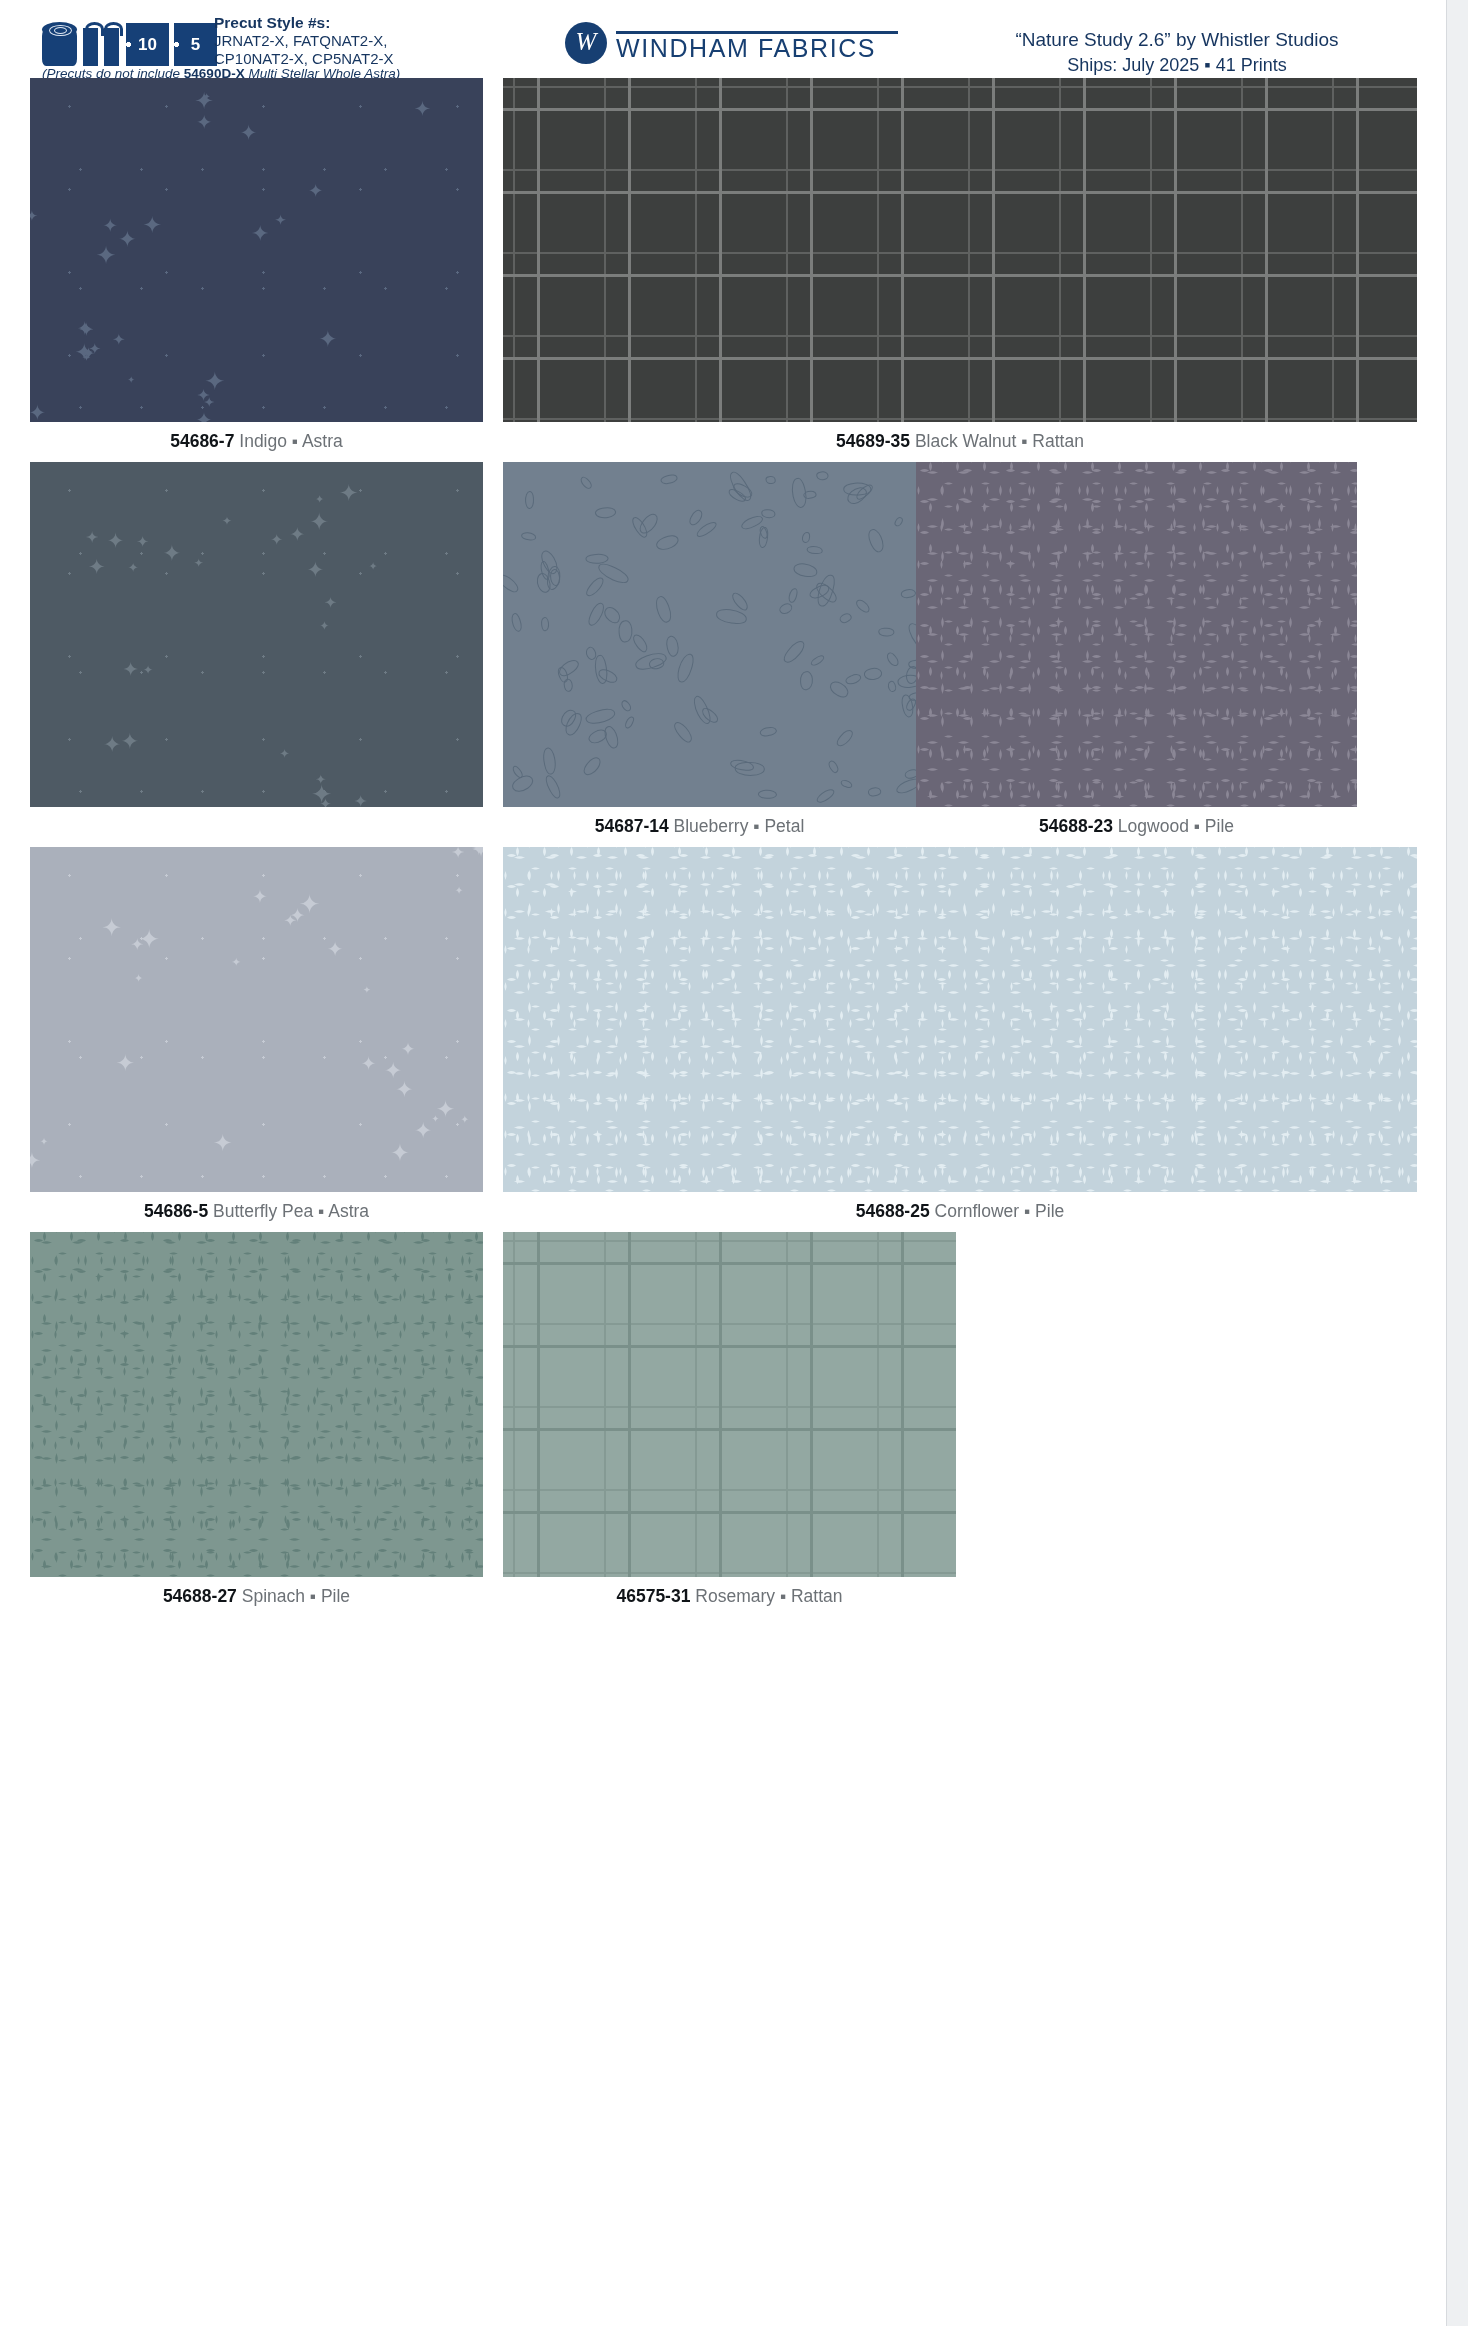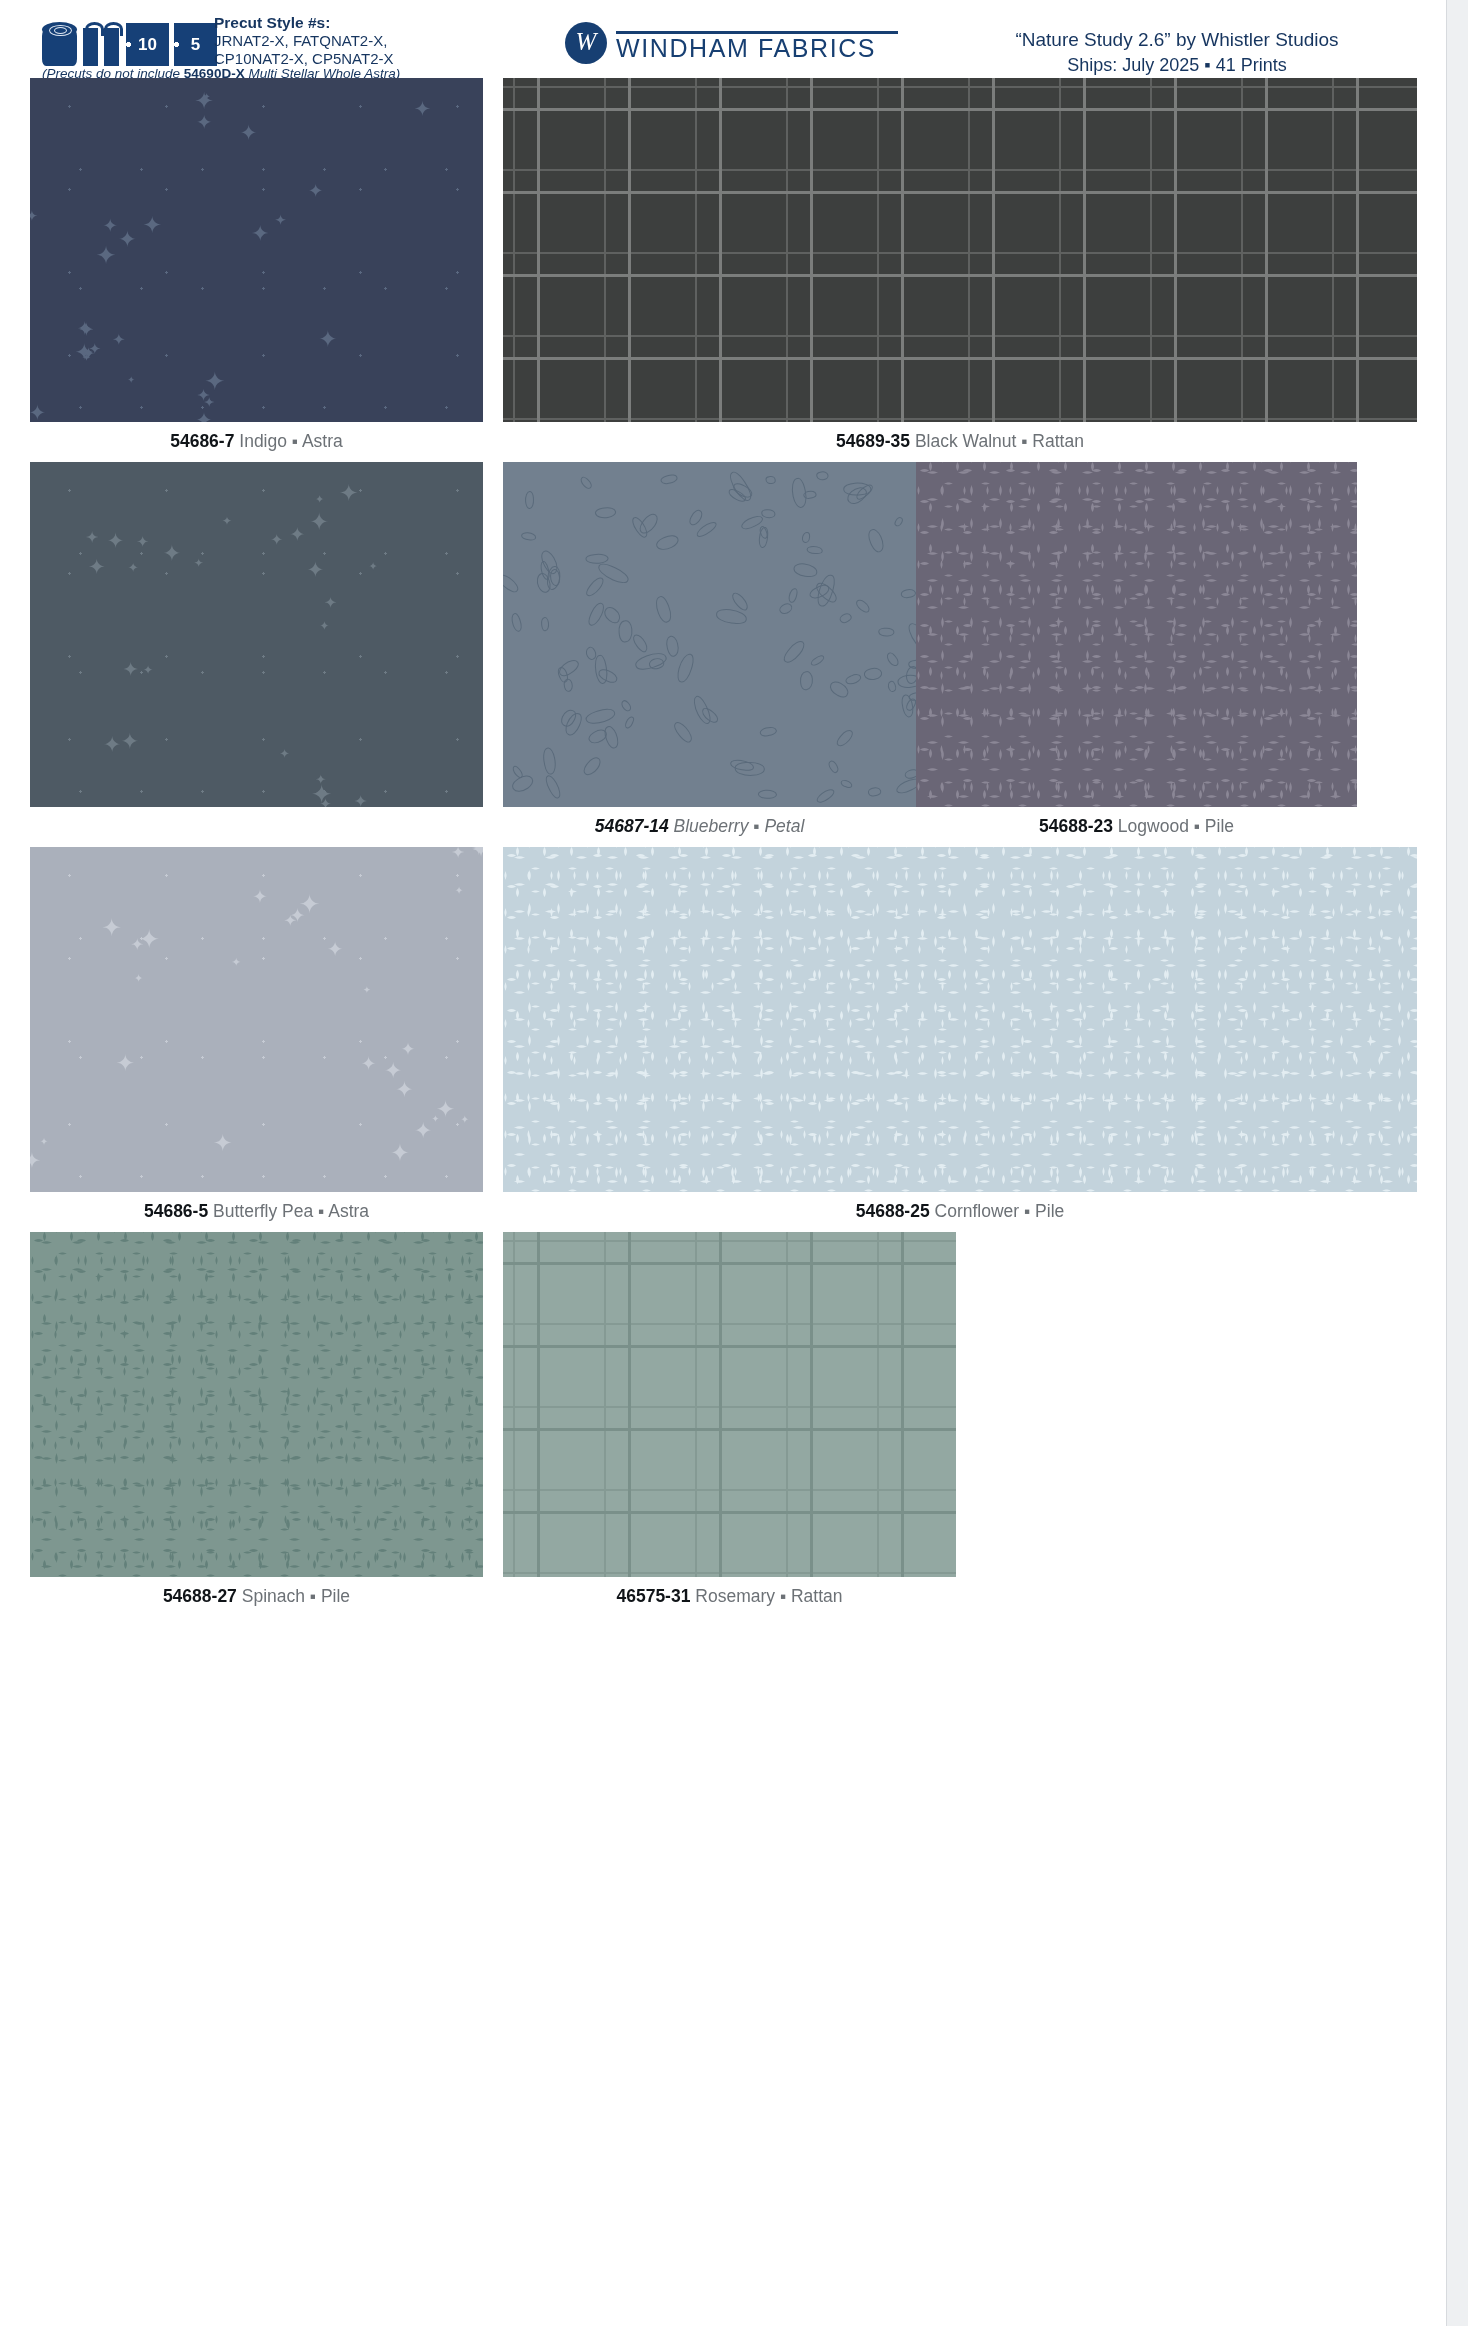--- a/index.html
+++ b/index.html
@@ -300,21 +300,21 @@
               <span class="star" style="font-size: 23.7px; left: 289.1px; top: 60.5px;">✦</span>
               <span class="star" style="font-size: 15.5px; left: 246.7px; top: 79.4px;">✦</span>
               <span class="star" style="font-size: 21.2px; left: 285.5px; top: 107.7px;">✦</span>
               <span class="star" style="font-size: 15.6px; left: 300.5px; top: 142.3px;">✦</span>
               <span class="star" style="font-size: 11px; left: 343.2px; top: 104.2px;">✦</span>
               <span class="star" style="font-size: 21.9px; left: 82.2px; top: 283.3px;">✦</span>
               <span class="star" style="font-size: 22.3px; left: 99.9px; top: 278.5px;">✦</span>
             </div>
           </div>
         </div>
-        <div class="cell" style="width: 393px; font-style: italic;">
+        <div class="cell" style="width: 393px;">
           <div class="swatch p-petal" style="width: 453px; height: 345px; background: rgb(114, 128, 143); --mk: #5a6a7b; --gl: #5a6a7b; --gl2: #5a6a7b;">
             <div class="petals">
               <div class="petal" style="width: 7.2px; height: 16.7px; left: 259.9px; top: 323.2px; transform: rotate(87deg);"></div>
               <div class="petal" style="width: 6.8px; height: 10.7px; left: 60.5px; top: 216.8px; transform: rotate(164deg);"></div>
               <div class="petal" style="width: 7.2px; height: 16.1px; left: 22.4px; top: 28.9px; transform: rotate(356deg);"></div>
               <div class="petal" style="width: 10.8px; height: 22.1px; left: 296.3px; top: 96.1px; transform: rotate(97deg);"></div>
               <div class="petal" style="width: 11.6px; height: 28.7px; left: 426.4px; top: 84.5px; transform: rotate(61deg);"></div>
               <div class="petal" style="width: 10.2px; height: 15.7px; left: 402.6px; top: 204px; transform: rotate(1deg);"></div>
               <div class="petal" style="width: 5.9px; height: 9.2px; left: 385.3px; top: 219.1px; transform: rotate(337deg);"></div>
               <div class="petal" style="width: 5.8px; height: 12.5px; left: 21.9px; top: 66.7px; transform: rotate(94deg);"></div>

